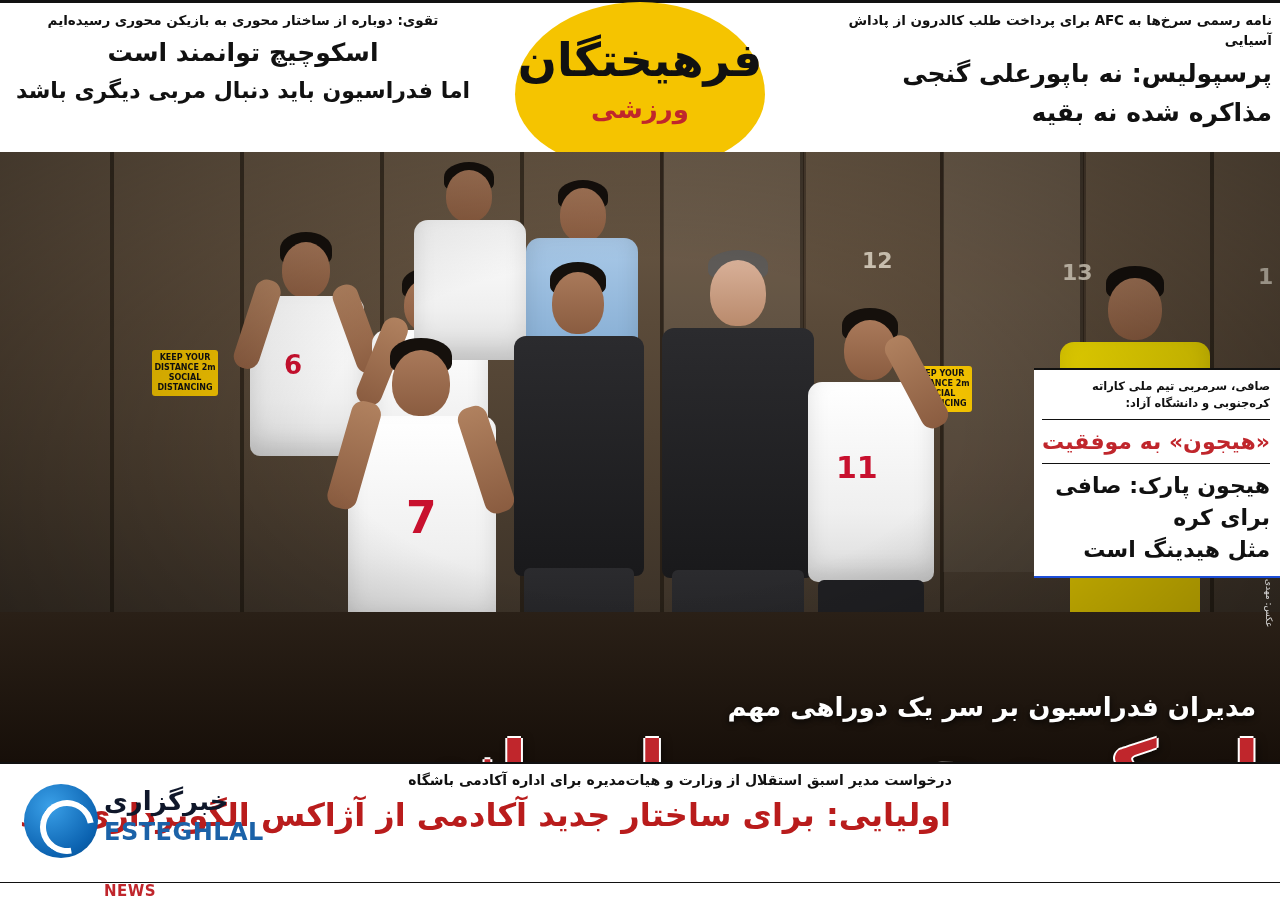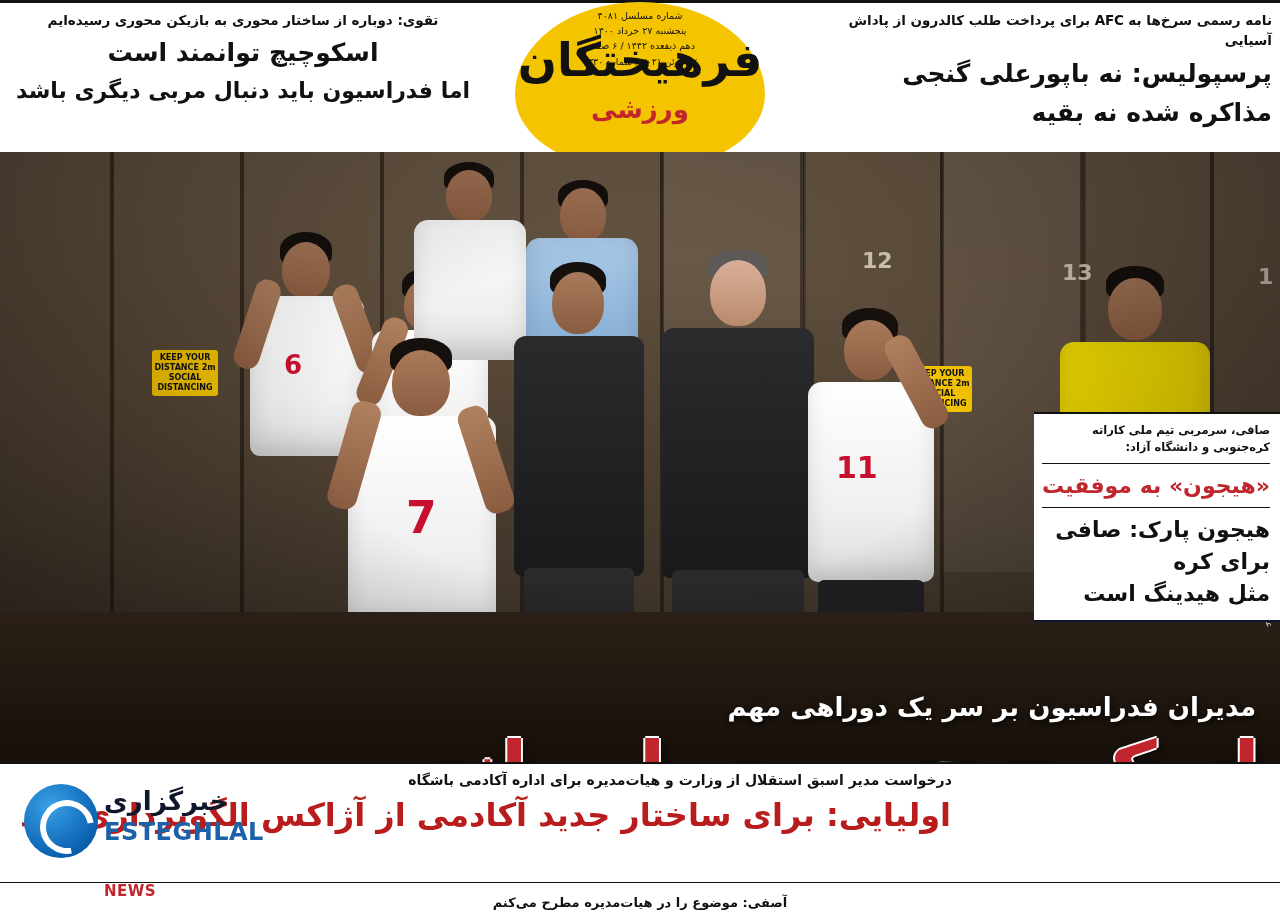--- a/index.html
+++ b/index.html
@@ -108,22 +108,22 @@
     position:absolute;border-radius:12px 12px 8px 8px;
     background:linear-gradient(180deg,#2b2b2e 0%,#19191b 100%);
   }
   .num{
     position:absolute;color:#c8102e;font-weight:800;font-size:26px;
   }
   .shorts{position:absolute;background:#1f1f22;border-radius:6px;}
   
   .side-col{
     position:absolute;right:0;top:368px;width:228px;padding:8px 10px 10px 8px;
-    background:#ffffff;border-top:2px solid #111;border-bottom:2px solid #0f172a;
-    direction:rtl;text-align:right;margin-top:44px;
+    background:#ffffff;border-top:2px solid #111;border-bottom:2px solid #1d4ed8;
+    direction:rtl;text-align:right;
   }
   .side-kicker{font-size:11.5px;font-weight:700;color:#111;line-height:1.5;}
   .side-line{font-size:22px;font-weight:800;color:#111;line-height:1.45;letter-spacing:-0.6px;}
   .side-line.red{color:#c0262c;}
   .side-sep{height:1px;background:#111;margin:6px 0;}
   
   .main-kicker{
     position:absolute;right:24px;top:540px;width:900px;text-align:right;direction:rtl;
     color:#ffffff;font-size:26px;font-weight:800;text-shadow:0 2px 6px rgba(0,0,0,.85);
   }
@@ -315,32 +315,25 @@
 
   <div class="side-col">
     <div class="side-kicker">صافی، سرمربی تیم ملی کاراته کره‌جنوبی و دانشگاه آزاد:</div>
     <div class="side-sep"></div>
     <div class="side-line red">«هیجون» به موفقیت</div>
     <div class="side-sep"></div>
     <div class="side-line">هیجون پارک: صافی برای کره</div>
     <div class="side-line">مثل هیدینگ است</div>
   </div>
 
-  <div class="issue-box">
-    <div>شماره مسلسل ۴۰۸۱</div>
-    <div>پنجشنبه ۲۷ خرداد ۱۴۰۰</div>
-    <div>دهم ذیقعده ۱۴۴۲ / ۶ صفحه</div>
-    <div>۱۷ ژوئن ۲۰۲۱ / شماره ۳۳۳۰</div>
-  </div>
 
   <div class="bottom">
     <div class="bot-kicker">درخواست مدیر اسبق استقلال از وزارت و هیات‌مدیره برای اداره آکادمی باشگاه</div>
     <div class="bot-head">اولیایی: برای ساختار جدید آکادمی از آژاکس الگوبرداری شد</div>
     <div class="bot-rule"></div>
-    <div class="bot-foot">آصفی: موضوع را در هیات‌مدیره مطرح می‌کنم</div>
   </div>
 
   <div class="agency">
     <div class="agency-ball"></div>
     <div class="agency-fa">خبرگزاری</div>
     <div class="agency-en">ESTEGHLAL</div>
     <div class="agency-news">NEWS</div>
   </div>
 
 </div>

